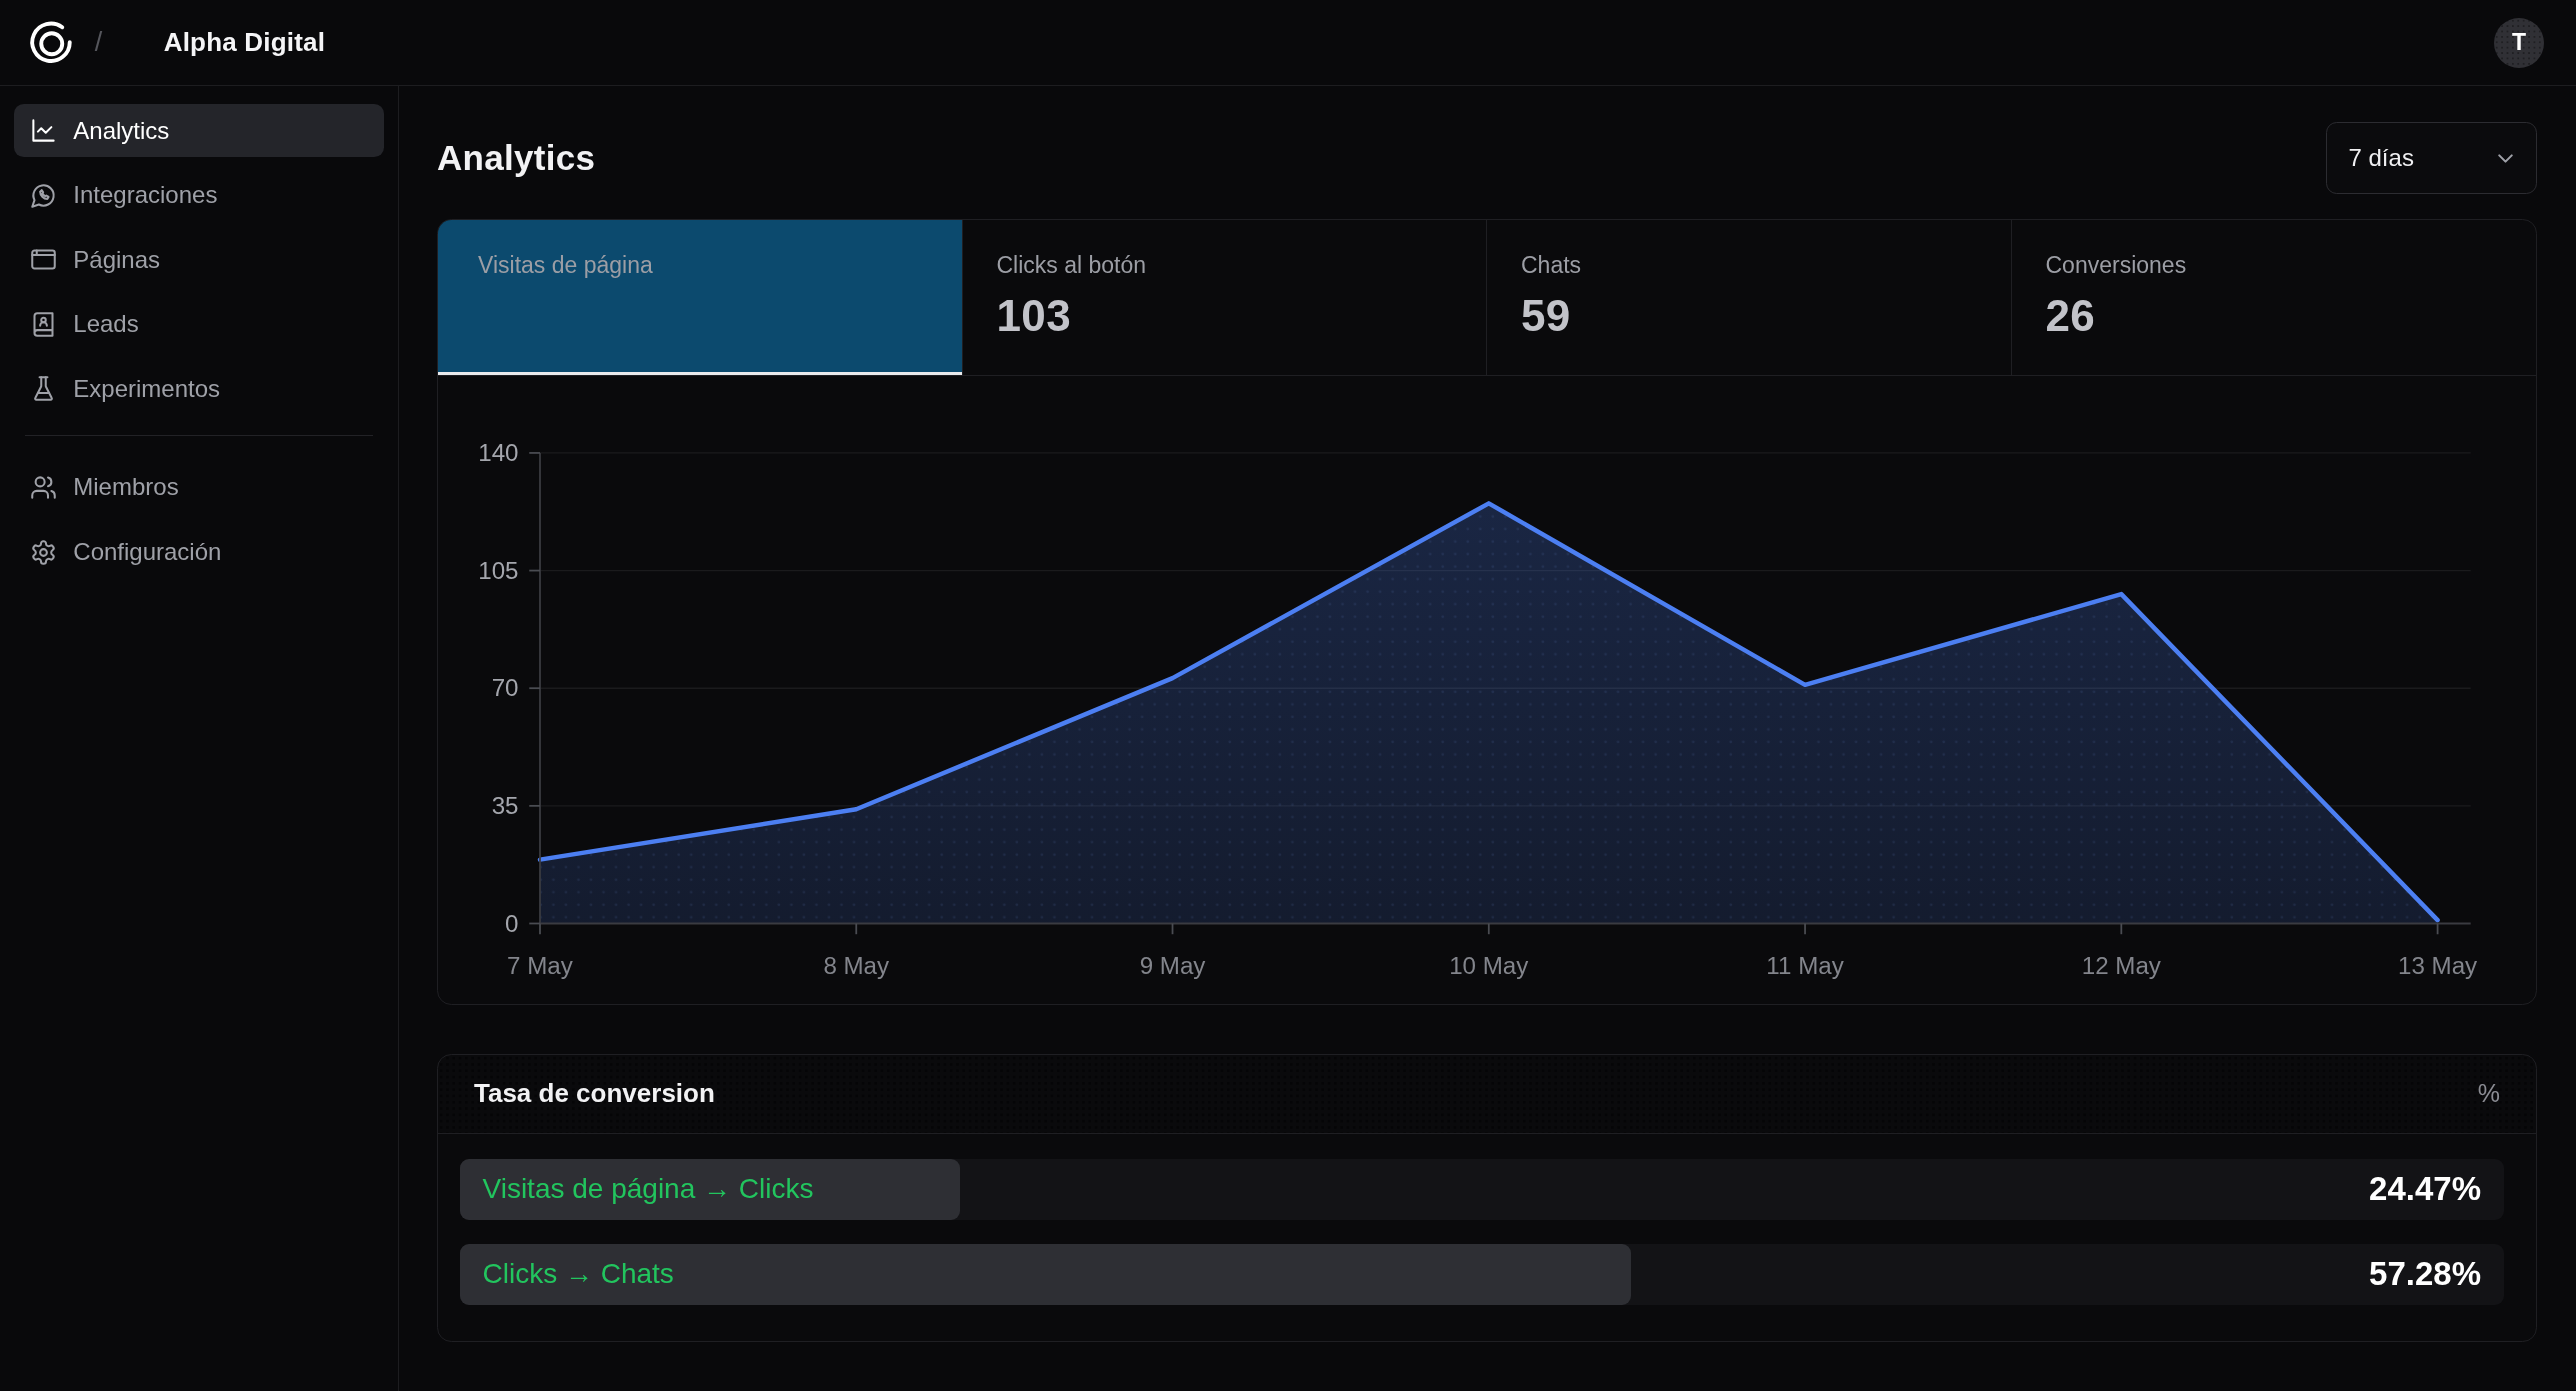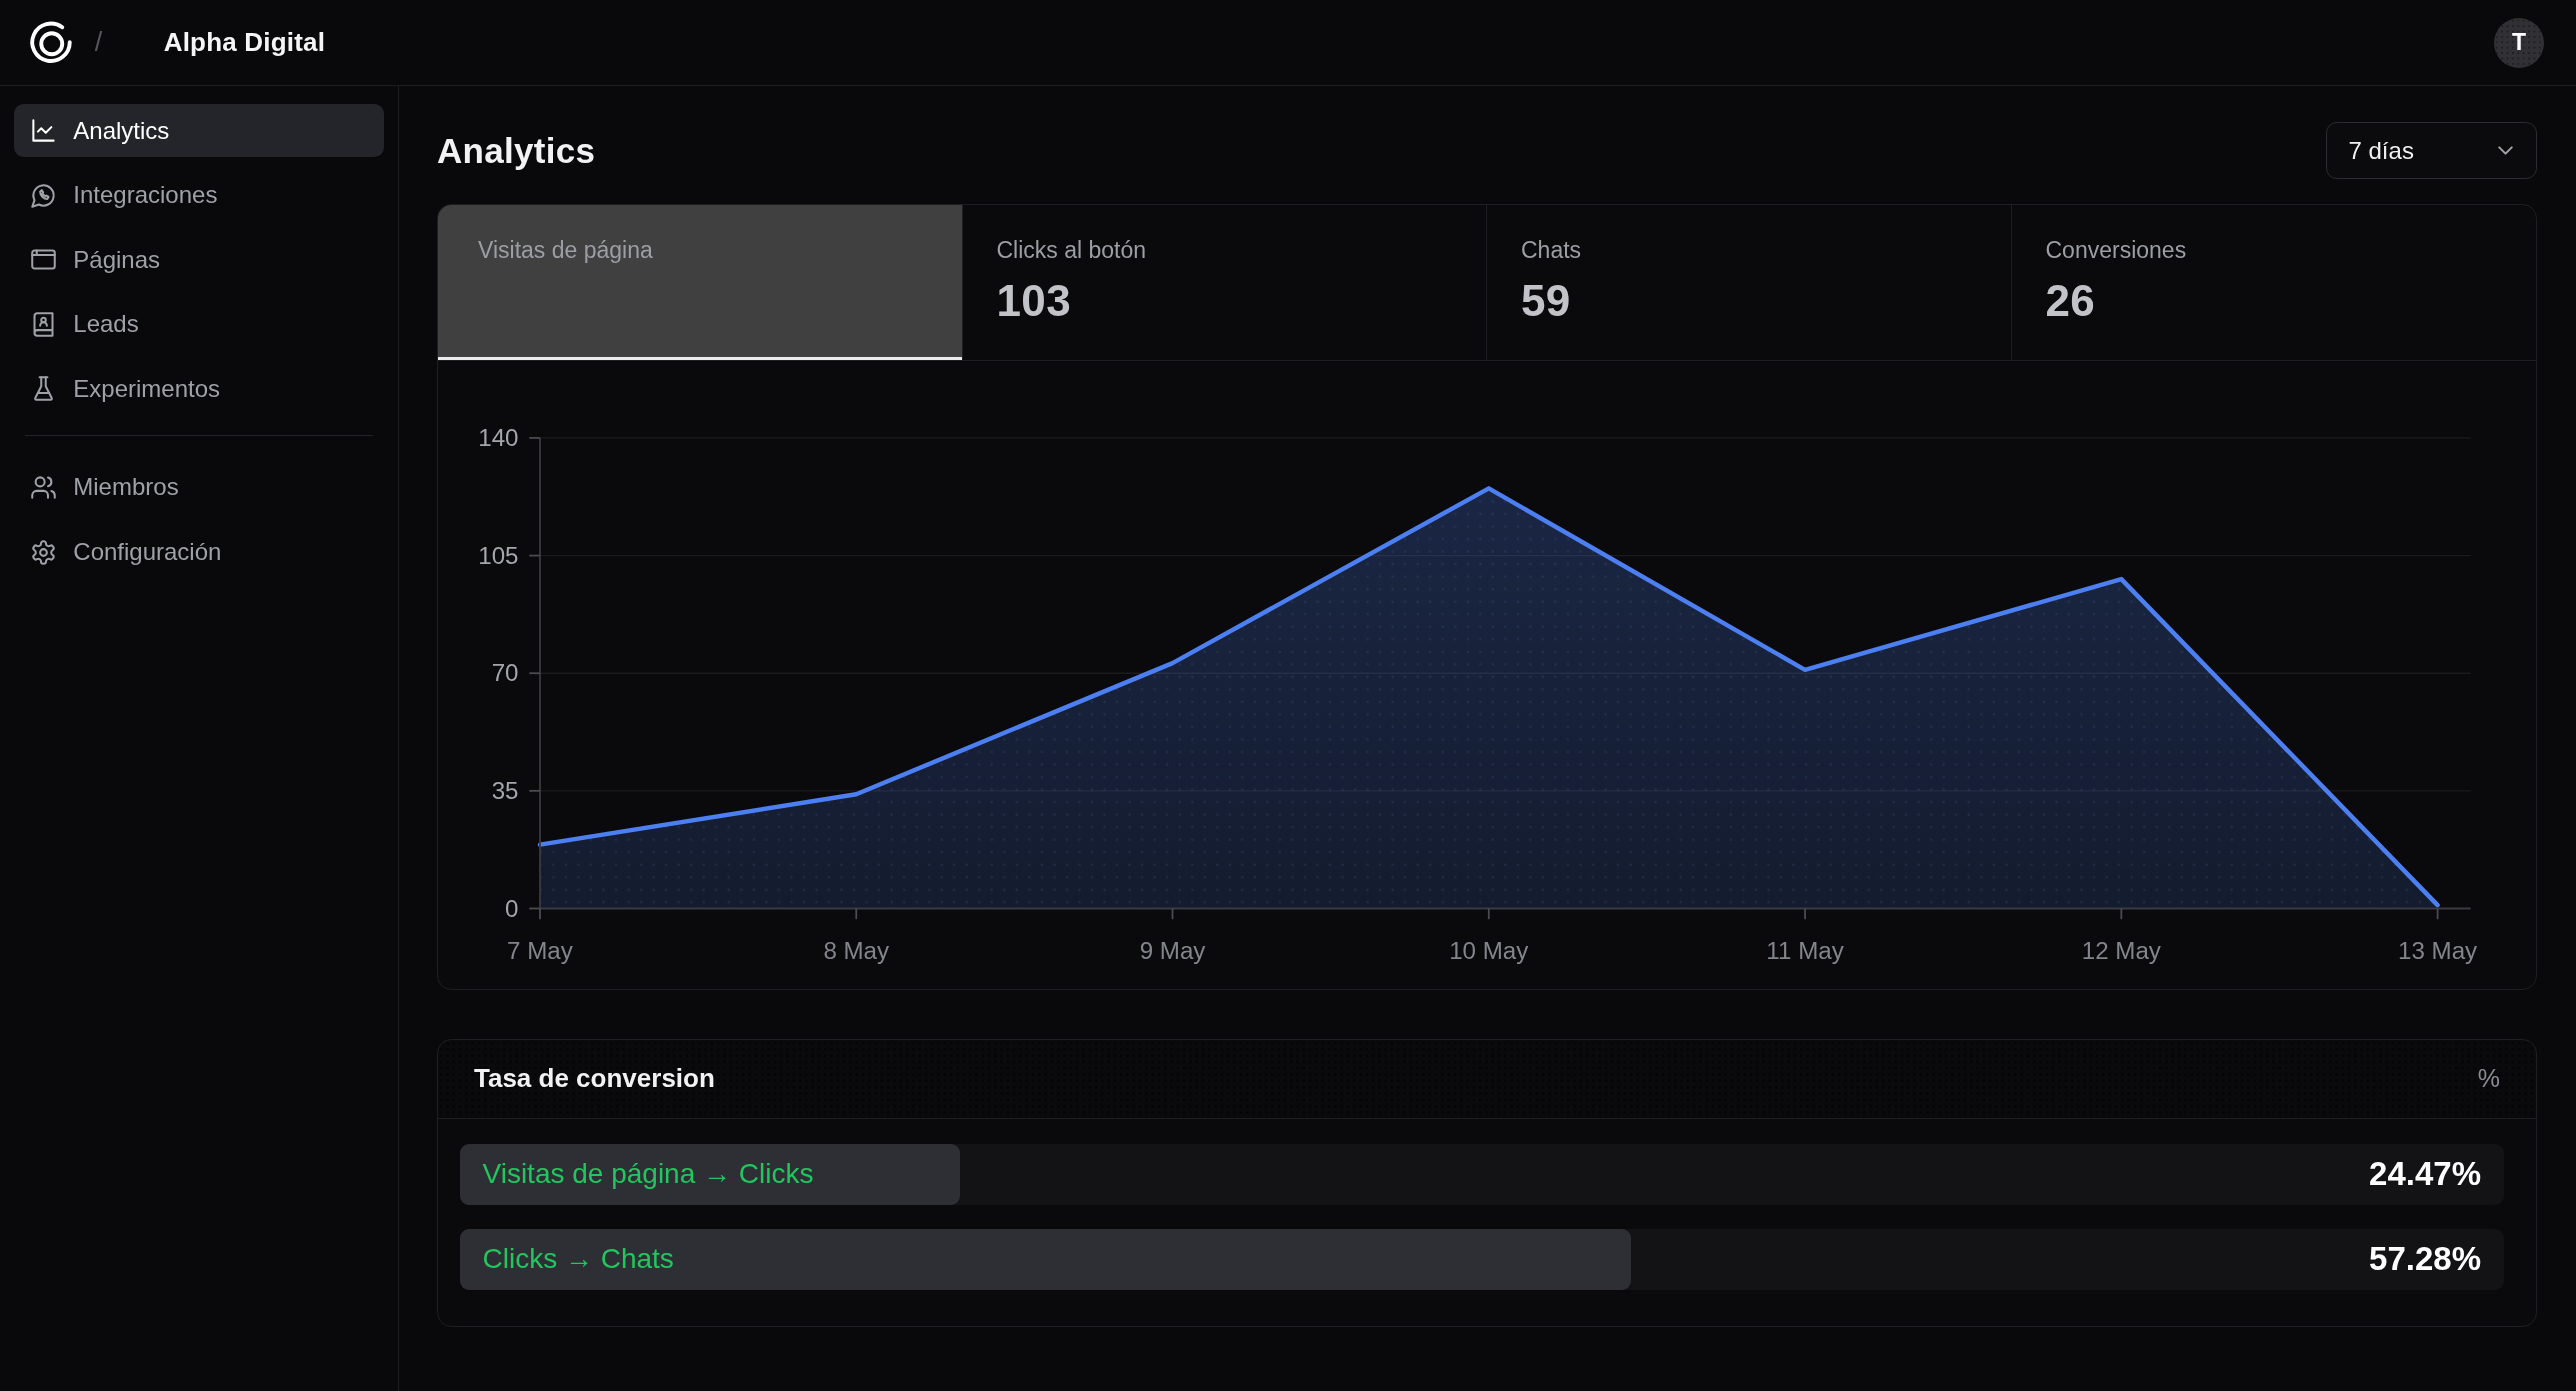--- a/index.html
+++ b/index.html
@@ -44,32 +44,32 @@
     font-size:24px; color:#9fa1a8; margin-bottom:11.6px; cursor:pointer;
   }
   .nav-item svg { width:27px; height:27px; flex:0 0 27px; }
   .nav-item.active { background:#24252a; color:#ffffff; }
   .sidebar-divider { height:0.9px; background:#222226; margin:19.7px 10.7px 25px; }
   
   .main { flex:1; padding:0 39px 0 38px; }
   .page-header { margin-top:36px; display:flex; align-items:center; justify-content:space-between; }
   .page-title { font-size:35px; font-weight:700; color:#f2f2f4; letter-spacing:0.3px; }
   .range-select {
-    width:211px; height:57px; border:0.9px solid #2c2c31; border-radius:10.7px;
+    width:211px; height:72px; border:0.9px solid #2c2c31; border-radius:10.7px;
     background:#0b0b0d; display:flex; align-items:center; justify-content:space-between;
     padding:0 18px 0 21.5px; font-size:24px; color:#f0f0f2; cursor:pointer;
   }
   .range-select svg { width:25px; height:25px; color:#9fa1a8; }
   .panel { border:0.9px solid #1f1f23; border-radius:14.3px; background:#0a0a0c; }
   
   .stats-panel { margin-top:25px; overflow:hidden; }
   .stats-row { display:grid; grid-template-columns:repeat(4,1fr); border-bottom:0.9px solid #1f1f23; }
   .stat-cell { position:relative; padding:32px 34px 34px; border-right:0.9px solid #1f1f23; cursor:pointer; }
   .stat-cell:last-child { border-right:none; }
-  .stat-cell.selected { background:#404040;padding-left:40px; }
+  .stat-cell.selected { background:#0c4a6e;padding-left:40px; }
   .stat-cell.selected::after {
     content:""; position:absolute; left:0; right:0; bottom:-0.9px; height:3.6px; background:#eaeaec;
   }
   .stat-label { font-size:23px; color:#9c9ea5; }
   .stat-value { margin-top:11.6px; font-size:44px; font-weight:700; color:#c2c3c9; letter-spacing:0.4px; }
   .stat-cell.selected .stat-value { color:#ffffff; }
   
   .chart-wrap { position:relative; height:628px; }
   .chart-wrap svg { display:block; }
   

